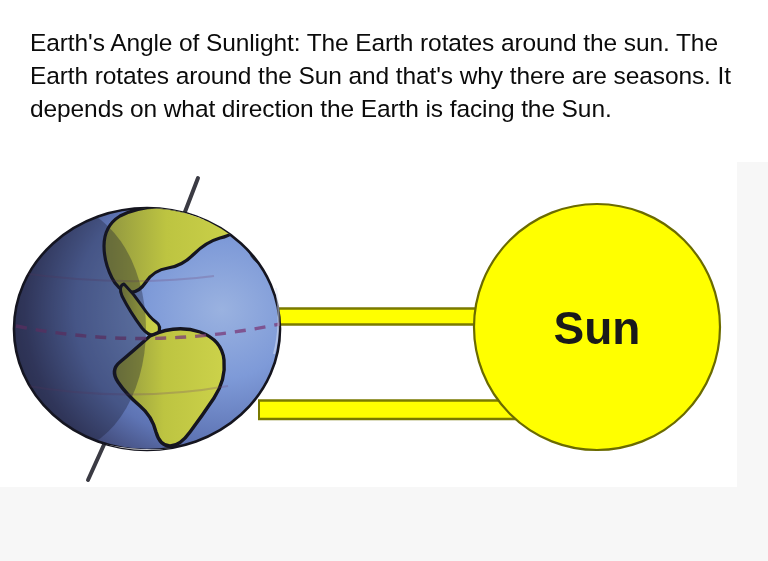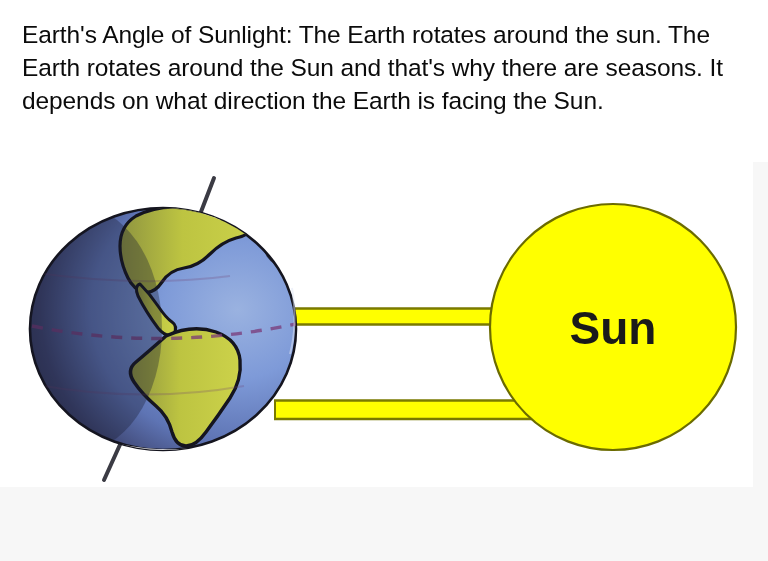--- a/index.html
+++ b/index.html
@@ -19,32 +19,32 @@
   #slide-text {
     position: absolute;
     left: 0;
     top: 0;
     width: 768px;
     padding: 18px 24px 0 22px;
     box-sizing: border-box;
     background: #ffffff;
   }
   #slide-text p {
-    margin: 0;
+    margin: 8px;
     font-size: 24.5px;
     line-height: 33px;
     color: #0b0b0b;
     font-family: "Liberation Sans", sans-serif;
     letter-spacing: -0.1px;
   }
 
   
   #diagram-area {
     position: absolute;
-    left: 16px;
+    left: 0;
     top: 160px;
     width: 737px;
     height: 327px;
     background: #ffffff;
   }
   #diagram-svg {
     display: block;
     width: 737px;
     height: 327px;
   }

